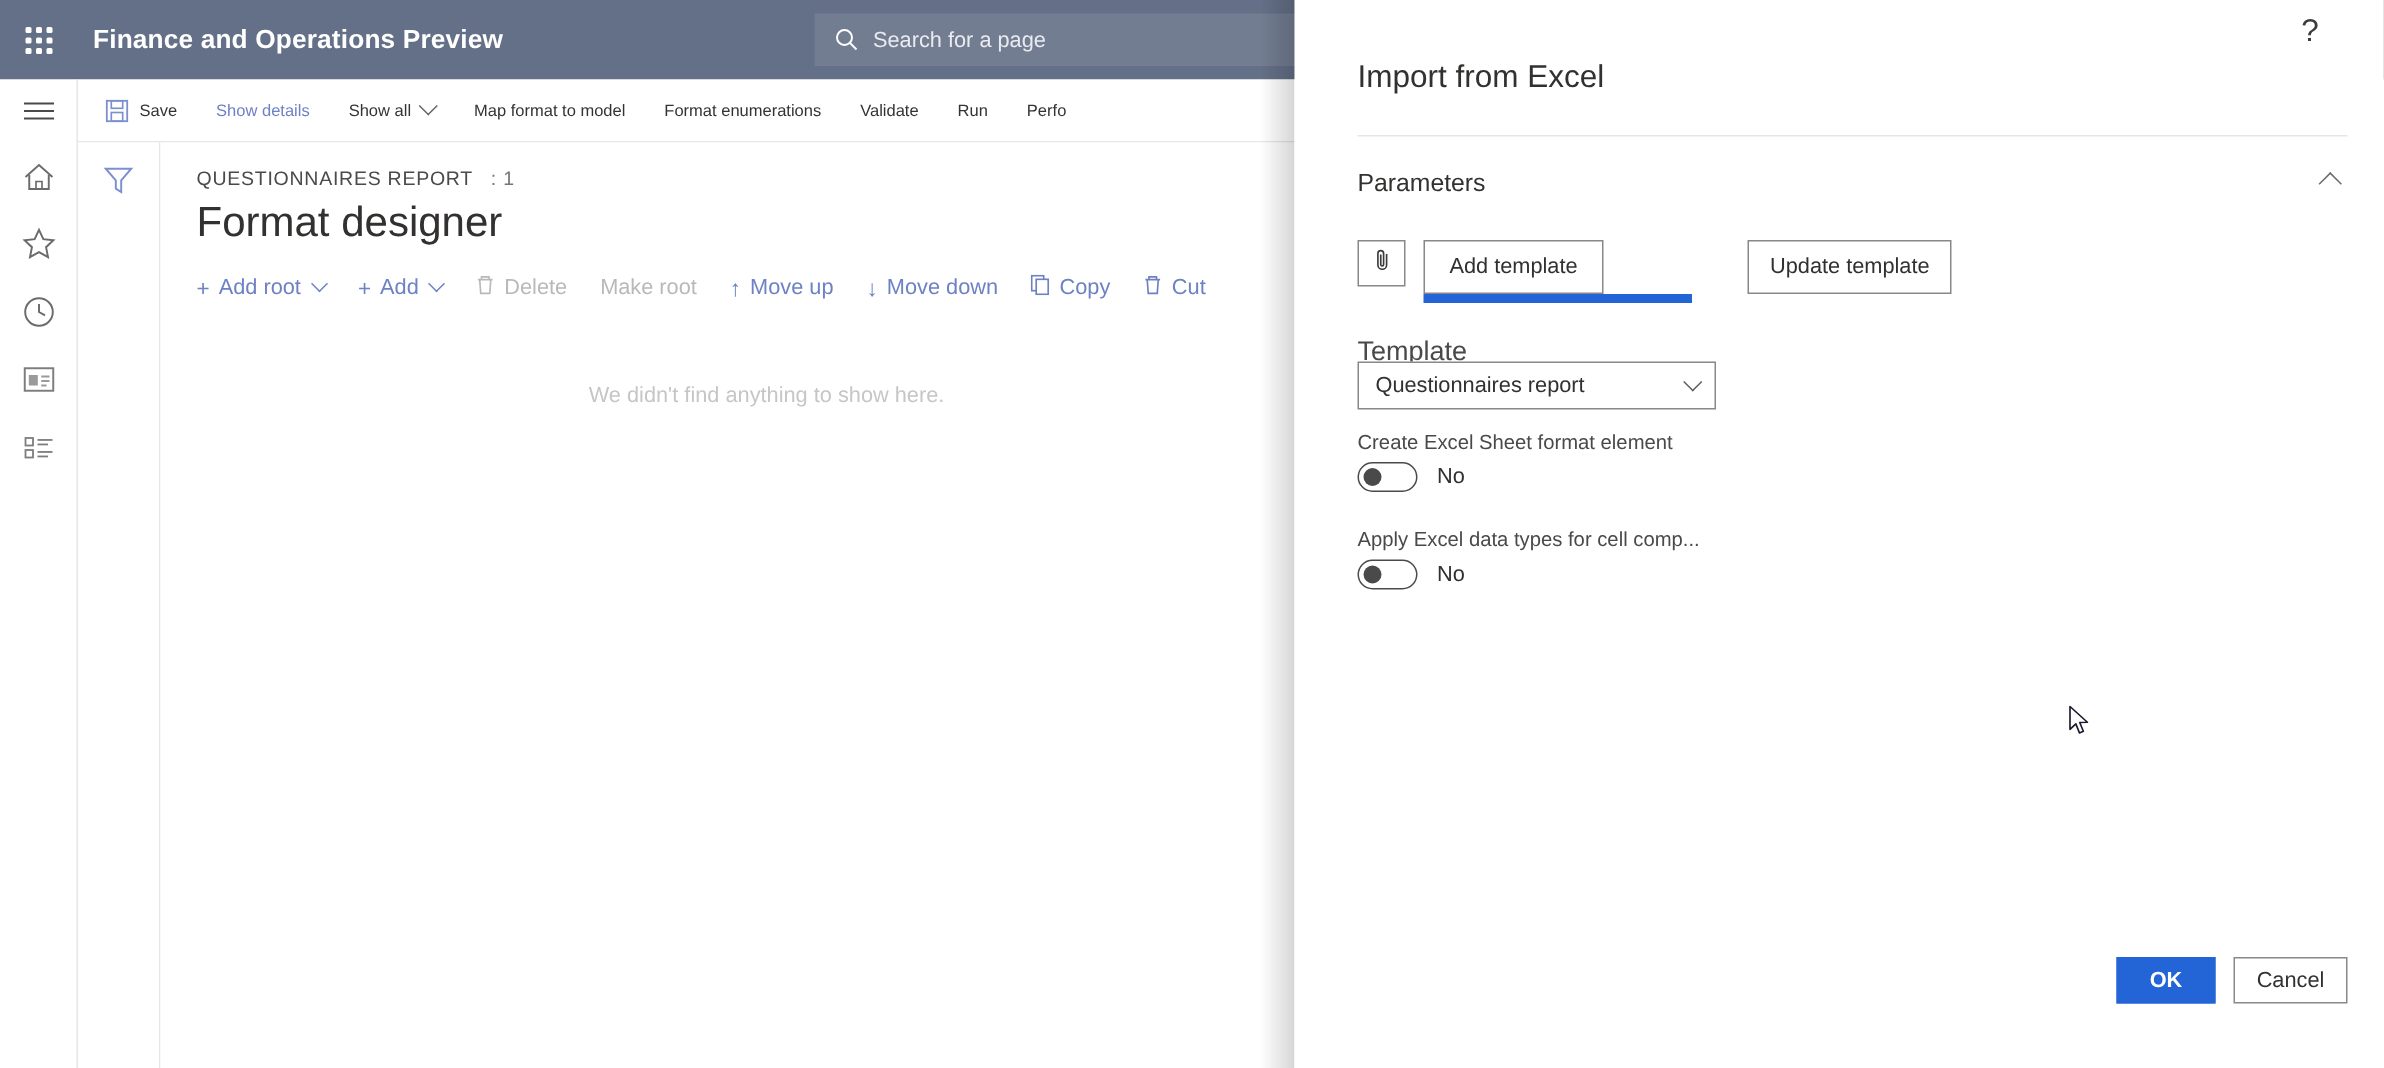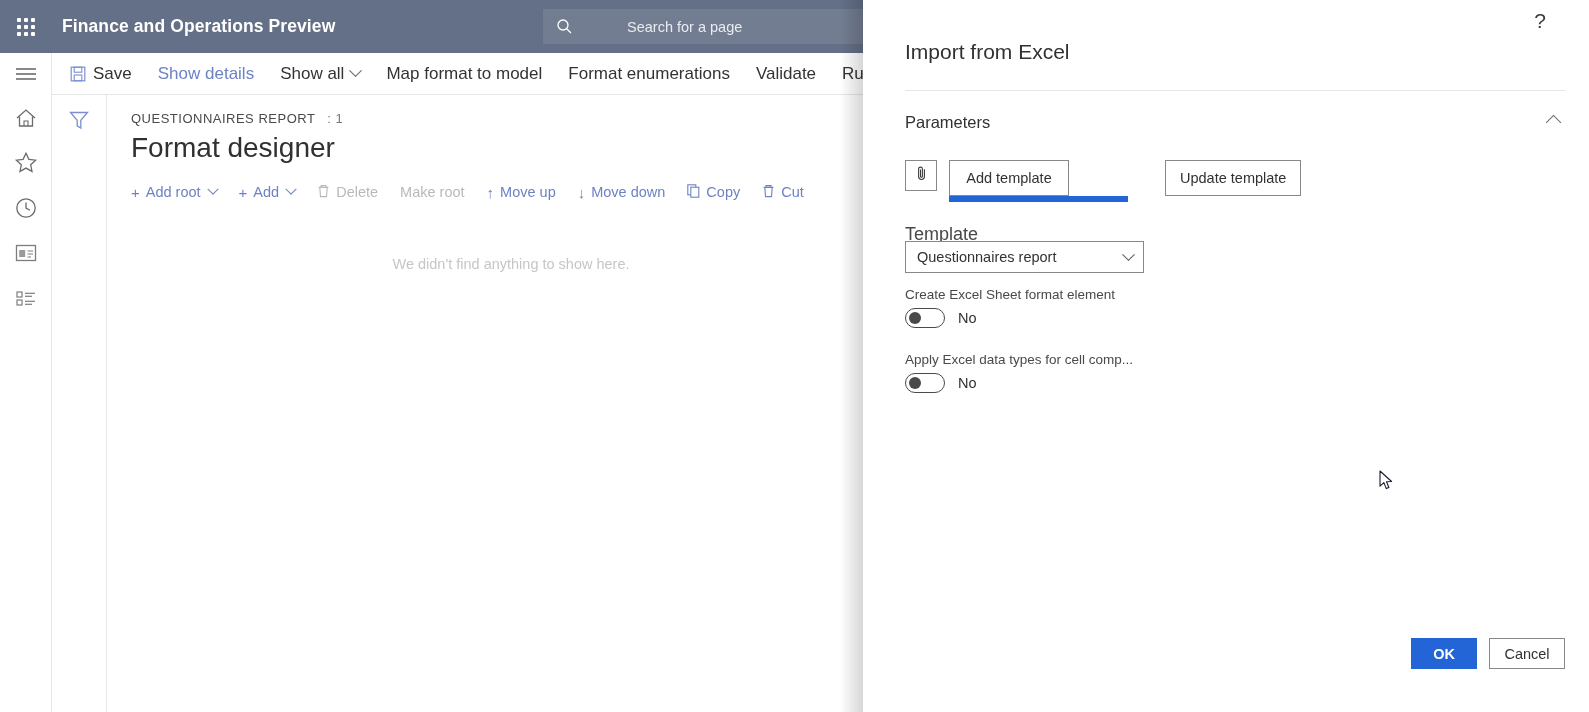--- a/index.html
+++ b/index.html
@@ -40,21 +40,20 @@
     letter-spacing: .1px;
     white-space: nowrap;
   }
   .search-wrap {
     position: absolute; left: 543px; top: 9px;
     width: 455px; height: 35px;
     background: #737d92;
     display: flex; align-items: center;
     padding-left: 13px;
     cursor: text;
-    gap: 45px;
   }
   .search-icon { width: 17px; height: 17px; flex: 0 0 auto; }
   .search-placeholder {
     color: #e9ebf0;
     font-size: 14.5px;
     margin-left: 9px;
     white-space: nowrap;
   }
   .help-btn {
     position: absolute; right: 36px; top: 8px;
@@ -90,21 +89,21 @@
     background: #ffffff;
     border-bottom: 1px solid #e6e6e6;
     display: flex; align-items: center;
     white-space: nowrap;
     overflow: hidden;
   }
   .tb-item {
     display: flex; align-items: center;
     height: 42px;
     padding: 0 13px;
-    font-size: 17px;
+    font-size: 11px;
     color: #333333;
     cursor: pointer;
   }
   .tb-item.link { color: #6d82c4; }
   .tb-item.first { padding-left: 18px; }
   .tb-save-icon { width: 16px; height: 16px; margin-right: 7px; }
   .caret {
     display: inline-block;
     margin-left: 7px;
     width: 9px; height: 9px;

